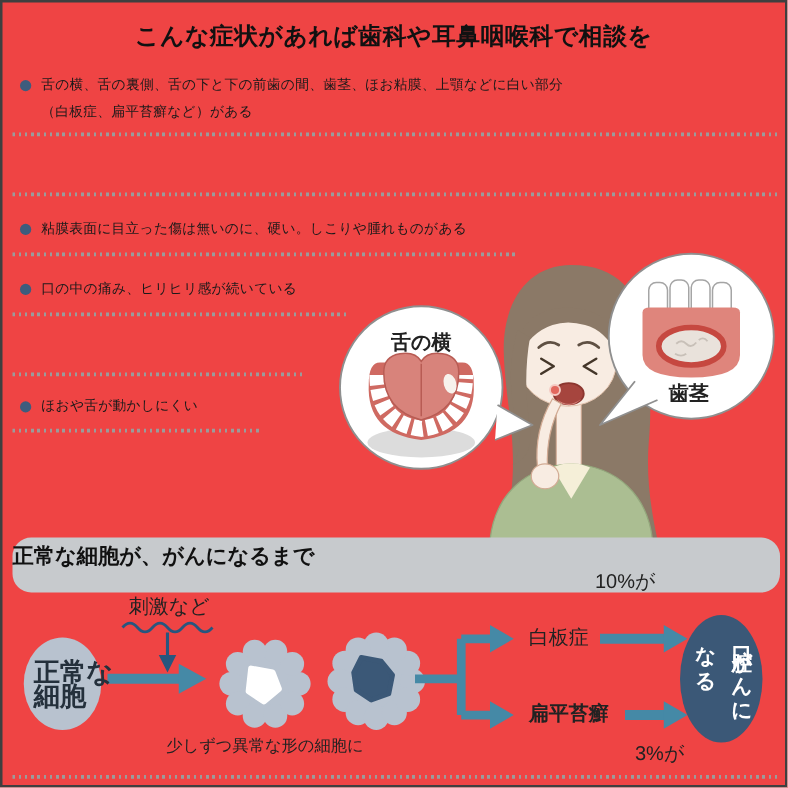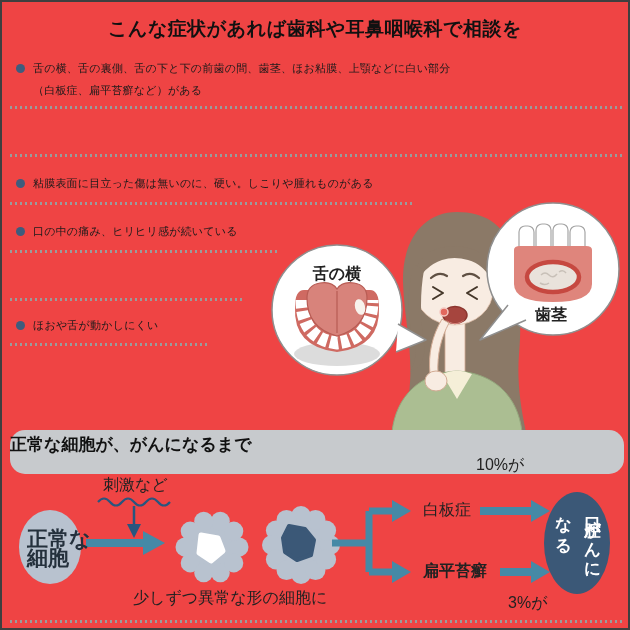--- a/index.html
+++ b/index.html
@@ -7,21 +7,21 @@
   .title{position:absolute;left:0;top:14px;width:100%;text-align:center;font-size:19px;font-weight:bold;letter-spacing:.5px;color:#111;}
   .sym{position:absolute;left:14px;display:flex;align-items:flex-start;}
   .dot{width:9px;height:9px;border-radius:50%;background:#3e5c7d;margin-top:7px;margin-right:8px;flex:none;}
   .sym-text{font-size:11px;line-height:22px;white-space:pre-line;letter-spacing:.2px;}
   .sep{position:absolute;left:8px;height:3px;background:repeating-linear-gradient(90deg,#9b9b9b 0 2px,transparent 2px 5px);}
   .pill{position:absolute;left:8px;top:428px;width:614px;height:44px;border-radius:15px;background:#c7cacd;box-sizing:border-box;text-align:left;font-size:17px;font-weight:bold;line-height:30px;color:#111;}
   .flabel{position:absolute;font-size:16px;color:#222;white-space:nowrap;}
   .cell-label{position:absolute;left:25px;top:527px;font-size:21px;line-height:19px;color:#24303c;white-space:pre-line;font-weight:bold;}
   .outcome{position:absolute;left:545px;top:503px;width:60px;height:78px;writing-mode:vertical-rl;font-size:16.5px;font-weight:bold;color:#fff;line-height:29px;letter-spacing:2px;text-align:start;}
   svg{position:absolute;}
-  .caption{font-size:16px;}
+  .caption{font-size:13px;}
 </style>
 </head>
 <body>
 
 <div class="frame">
 
   <div class="title">こんな症状があれば歯科や耳鼻咽喉科で相談を</div>
 
   <div class="sym" style="top:55px">
       <span class="dot"></span>

